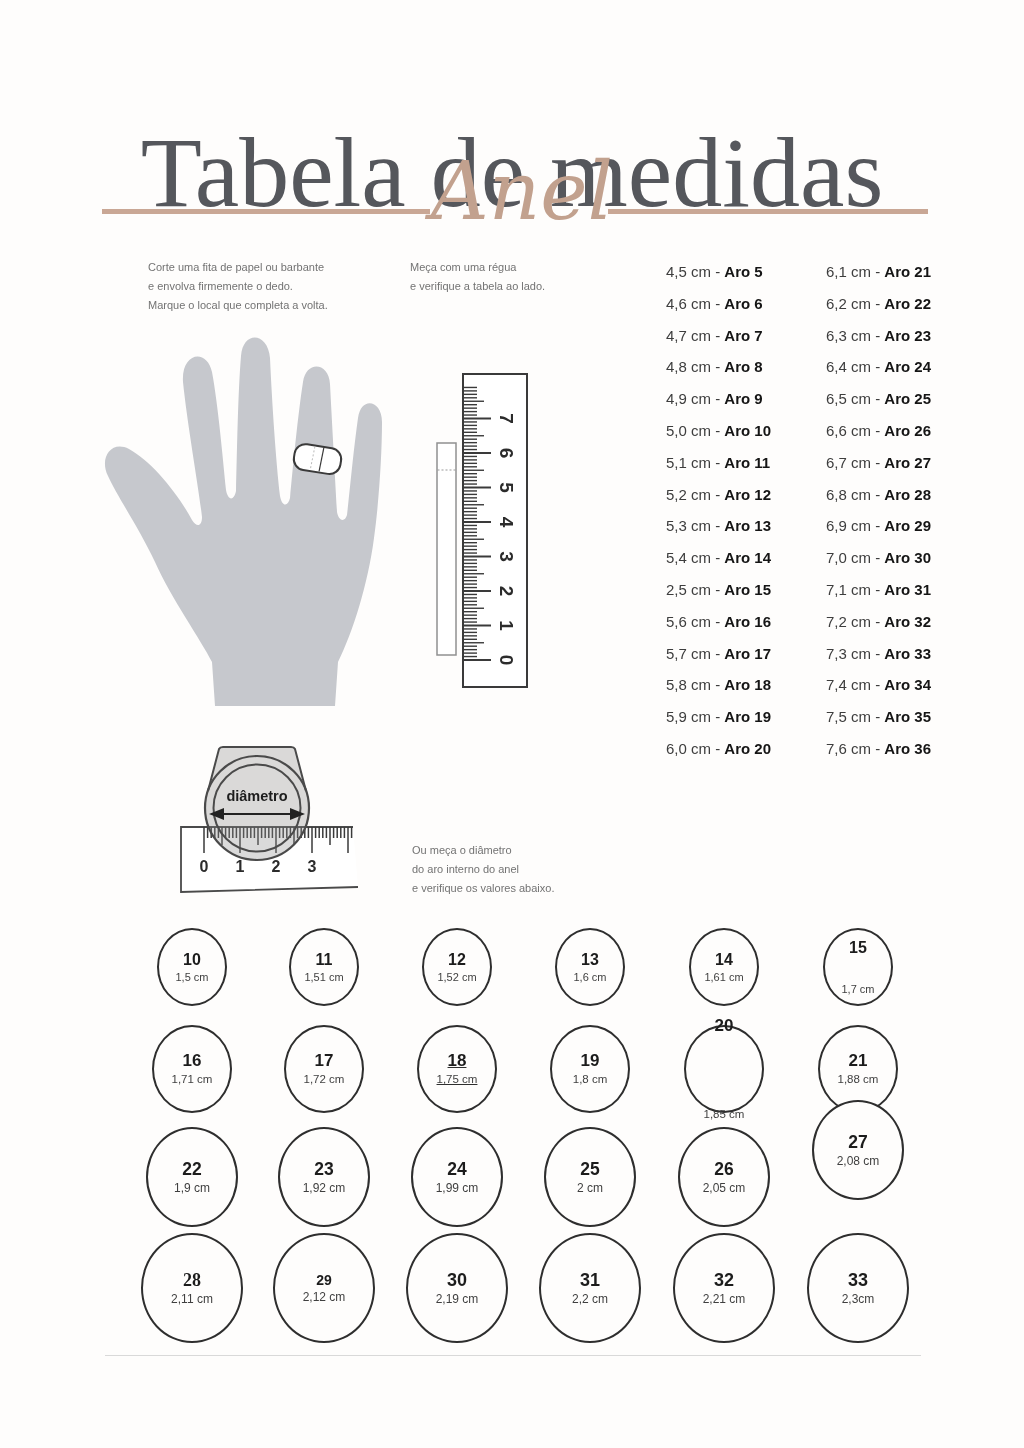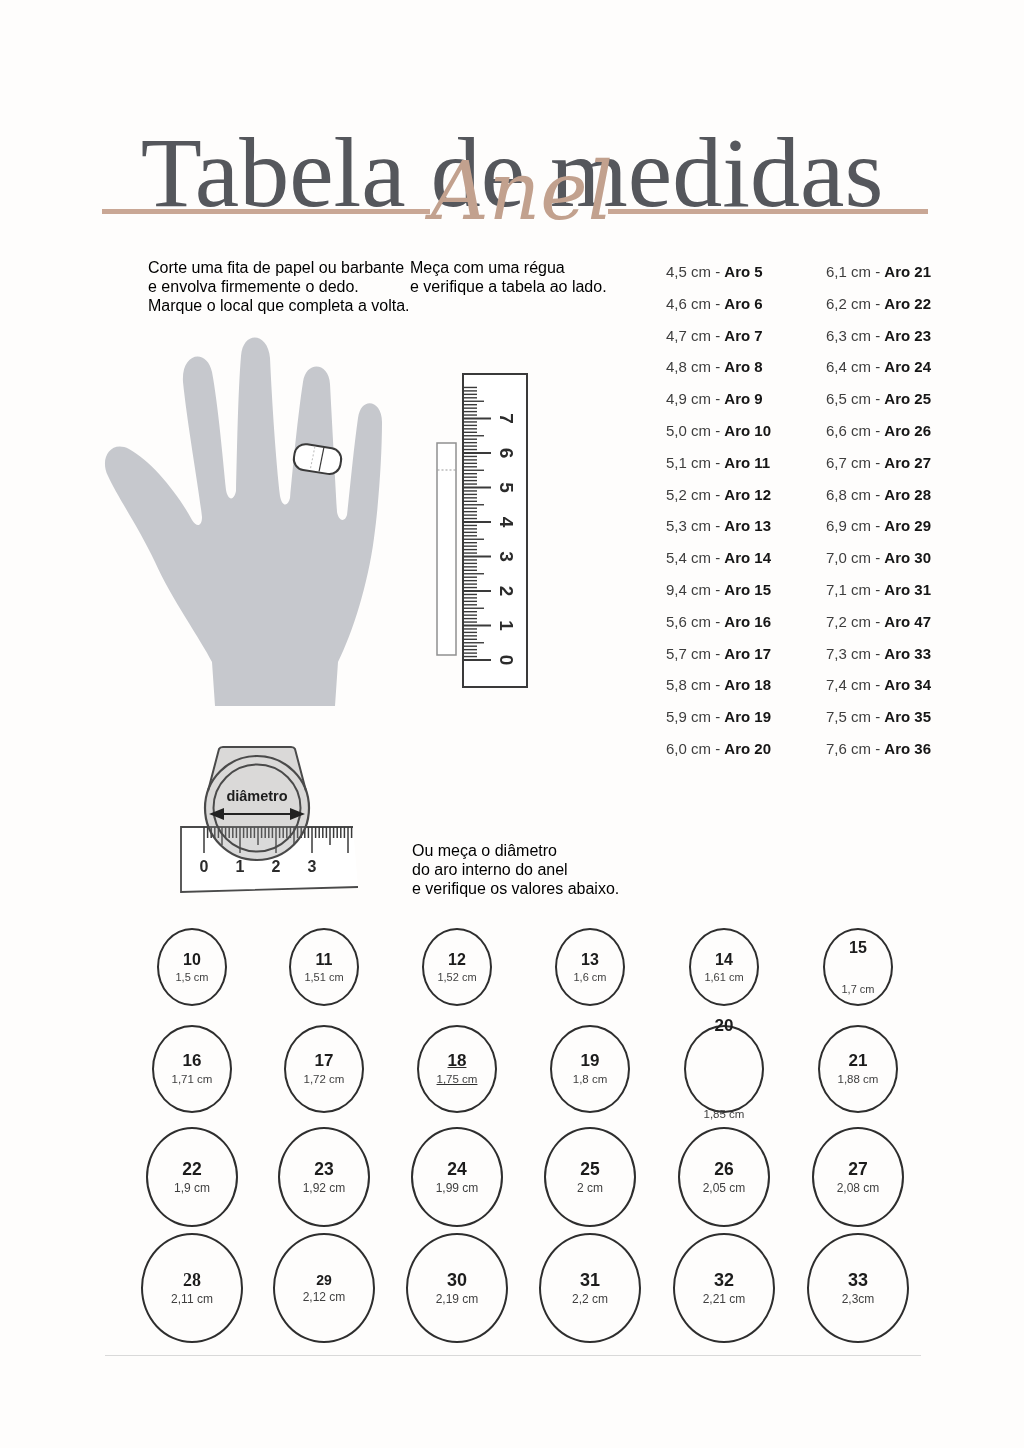--- a/index.html
+++ b/index.html
@@ -16,21 +16,21 @@
   }
   .subtitle{
     position:absolute;top:146px;left:362px;width:320px;text-align:center;
     font-family:"DejaVu Serif",serif;font-style:italic;font-weight:400;
     font-size:80px;line-height:92px;color:#c2a18e;
   }
   .rule{position:absolute;height:5px;background:#c9a795;top:209px;}
   .rule.left{left:102px;width:328px;}
   .rule.right{left:608px;width:320px;}
   
-  .instr{position:absolute;font-size:16px;line-height:19px;color:#000000;}
+  .instr{position:absolute;font-size:11px;line-height:19px;color:#737373;}
   .instr.cut{left:148px;top:258px;}
   .instr.measure{left:410px;top:258px;}
   .instr.diameter{left:412px;top:841px;}
   
   .aro-col{position:absolute;top:256px;}
   .aro-col.c0{left:666px;}
   .aro-col.c1{left:826px;}
   .aro-row{height:31.8px;line-height:31.8px;font-size:15px;color:#3d3d3d;white-space:nowrap;}
   .aro-row b{color:#151515;font-weight:700;}
   
@@ -76,40 +76,40 @@
       <div class="aro-row"><span>4,5 cm - </span><b>Aro 5</b></div>
       <div class="aro-row"><span>4,6 cm - </span><b>Aro 6</b></div>
       <div class="aro-row"><span>4,7 cm - </span><b>Aro 7</b></div>
       <div class="aro-row"><span>4,8 cm - </span><b>Aro 8</b></div>
       <div class="aro-row"><span>4,9 cm - </span><b>Aro 9</b></div>
       <div class="aro-row"><span>5,0 cm - </span><b>Aro 10</b></div>
       <div class="aro-row"><span>5,1 cm - </span><b>Aro 11</b></div>
       <div class="aro-row"><span>5,2 cm - </span><b>Aro 12</b></div>
       <div class="aro-row"><span>5,3 cm - </span><b>Aro 13</b></div>
       <div class="aro-row"><span>5,4 cm - </span><b>Aro 14</b></div>
-      <div class="aro-row"><span>9,4 cm - </span><b>Aro 15</b></div>
+      <div class="aro-row"><span>2,5 cm - </span><b>Aro 15</b></div>
       <div class="aro-row"><span>5,6 cm - </span><b>Aro 16</b></div>
       <div class="aro-row"><span>5,7 cm - </span><b>Aro 17</b></div>
       <div class="aro-row"><span>5,8 cm - </span><b>Aro 18</b></div>
       <div class="aro-row"><span>5,9 cm - </span><b>Aro 19</b></div>
       <div class="aro-row"><span>6,0 cm - </span><b>Aro 20</b></div>
     </div>
   <div class="aro-col c1" id="aro-col-1">
       <div class="aro-row"><span>6,1 cm - </span><b>Aro 21</b></div>
       <div class="aro-row"><span>6,2 cm - </span><b>Aro 22</b></div>
       <div class="aro-row"><span>6,3 cm - </span><b>Aro 23</b></div>
       <div class="aro-row"><span>6,4 cm - </span><b>Aro 24</b></div>
       <div class="aro-row"><span>6,5 cm - </span><b>Aro 25</b></div>
       <div class="aro-row"><span>6,6 cm - </span><b>Aro 26</b></div>
       <div class="aro-row"><span>6,7 cm - </span><b>Aro 27</b></div>
       <div class="aro-row"><span>6,8 cm - </span><b>Aro 28</b></div>
       <div class="aro-row"><span>6,9 cm - </span><b>Aro 29</b></div>
       <div class="aro-row"><span>7,0 cm - </span><b>Aro 30</b></div>
       <div class="aro-row"><span>7,1 cm - </span><b>Aro 31</b></div>
-      <div class="aro-row"><span>7,2 cm - </span><b>Aro 47</b></div>
+      <div class="aro-row"><span>7,2 cm - </span><b>Aro 32</b></div>
       <div class="aro-row"><span>7,3 cm - </span><b>Aro 33</b></div>
       <div class="aro-row"><span>7,4 cm - </span><b>Aro 34</b></div>
       <div class="aro-row"><span>7,5 cm - </span><b>Aro 35</b></div>
       <div class="aro-row"><span>7,6 cm - </span><b>Aro 36</b></div>
     </div>
 
   <svg class="hand-svg" width="300" height="376" viewBox="0 0 300 376">
     <path fill="#c6c8cd" d="M 120 376 L 117 332
          C 106 310 76 268 60 232
          C 44 198 22 166 13 146
@@ -367,21 +367,21 @@
         <div class="dia" style="font-size: 12px;">1,99 cm</div>
       </div>
       <div class="ring-circle" style="left: 544px; top: 1127px; width: 92px; height: 100px; border: 2.7px solid rgb(46, 46, 46);">
         <div class="num" style="font-size: 17.5px;">25</div>
         <div class="dia" style="font-size: 12px;">2 cm</div>
       </div>
       <div class="ring-circle" style="left: 678px; top: 1127px; width: 92px; height: 100px; border: 2.7px solid rgb(46, 46, 46);">
         <div class="num" style="font-size: 17.5px;">26</div>
         <div class="dia" style="font-size: 12px;">2,05 cm</div>
       </div>
-      <div class="ring-circle" style="left: 812px; top: 1127px; width: 92px; height: 100px; border: 2.7px solid rgb(46, 46, 46);">
+      <div class="ring-circle" style="left: 812px; top: 1100px; width: 92px; height: 100px; border: 2.7px solid rgb(46, 46, 46);">
         <div class="num" style="font-size: 17.5px;">27</div>
         <div class="dia" style="font-size: 12px;">2,08 cm</div>
       </div>
       <div class="ring-circle" style="left: 141px; top: 1233px; width: 102px; height: 110px; border: 2.9px solid rgb(46, 46, 46);">
         <div class="num" style="font-size: 18px; font-family: Liberation Serif, serif;">28</div>
         <div class="dia" style="font-size: 12px;">2,11 cm</div>
       </div>
       <div class="ring-circle" style="left: 273px; top: 1233px; width: 102px; height: 110px; border: 2.9px solid rgb(46, 46, 46);">
         <div class="num" style="font-size: 14px;">29</div>
         <div class="dia" style="font-size: 12px;">2,12 cm</div>

